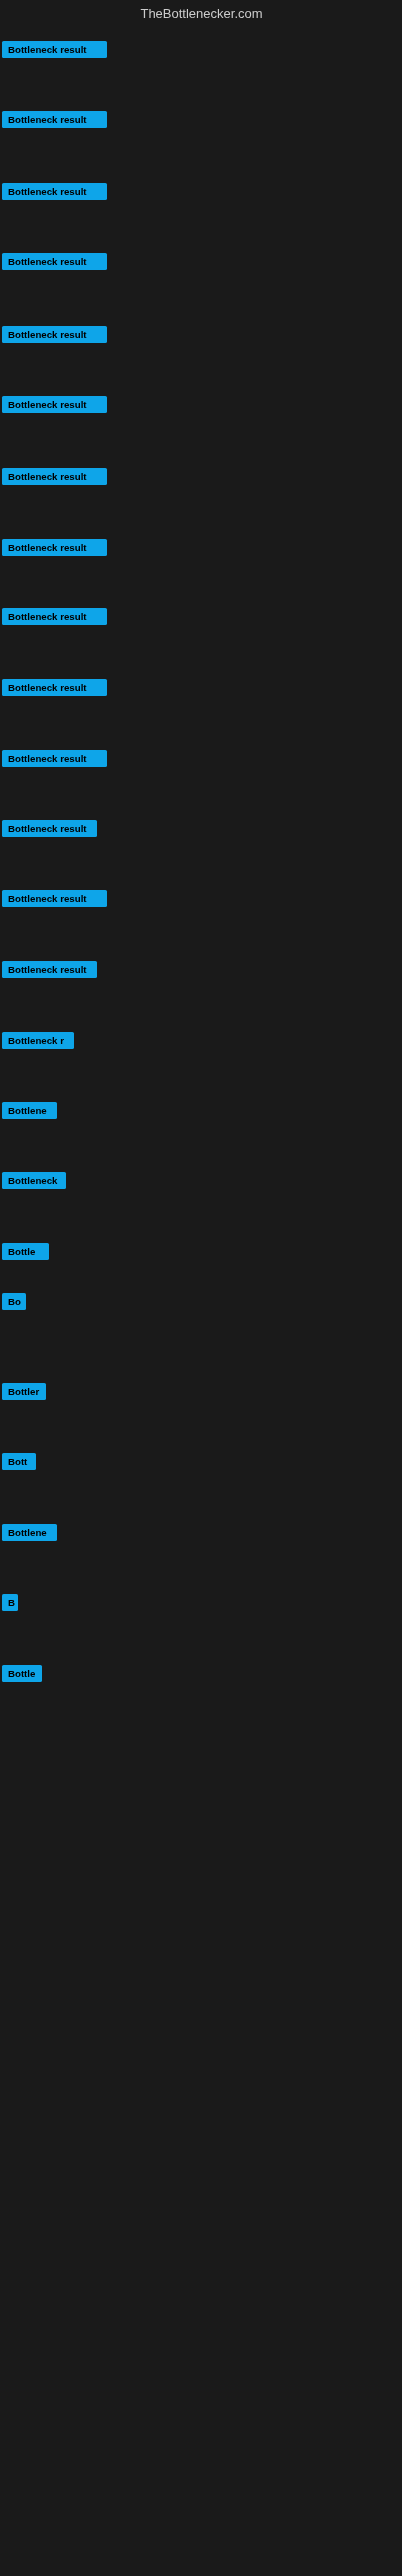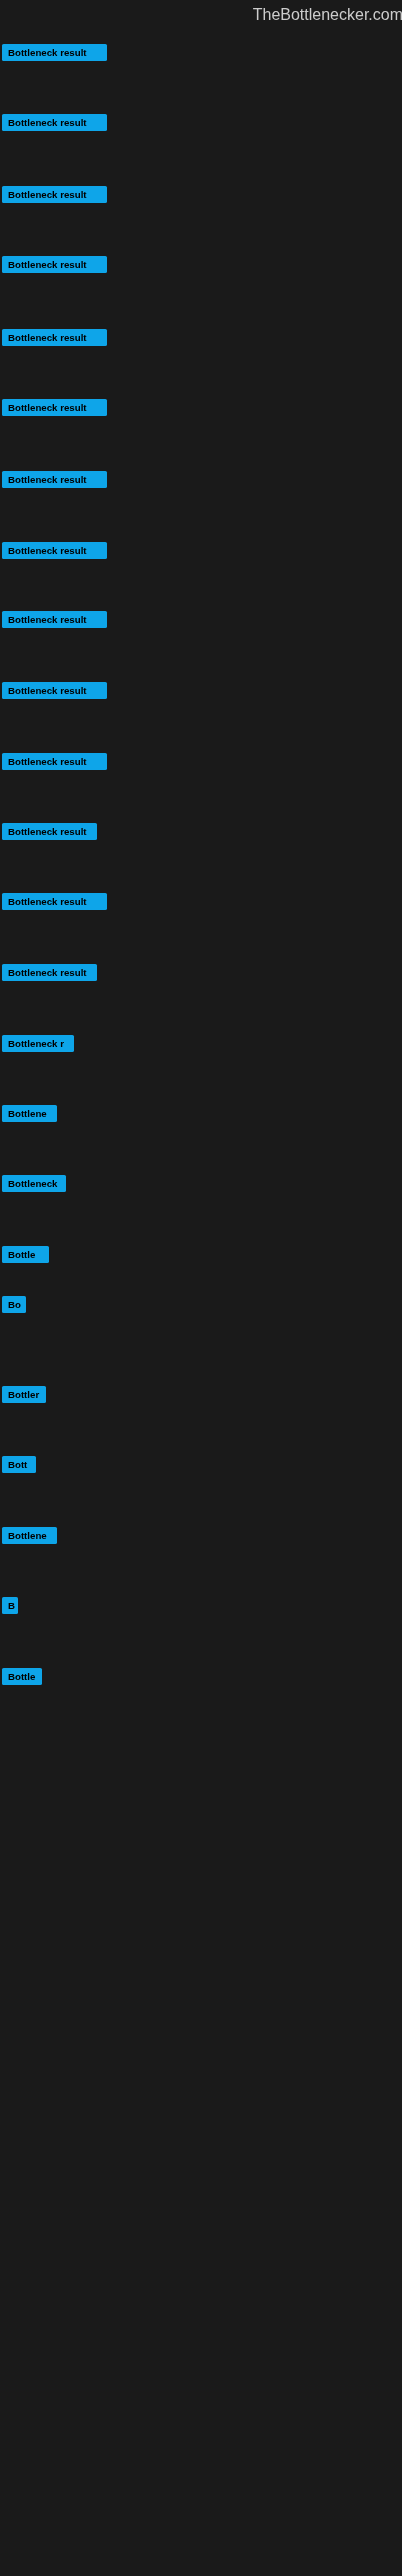--- a/index.html
+++ b/index.html
@@ -10,23 +10,23 @@
 
     body {
       background-color: #1a1a1a;
       width: 403px;
       min-height: 2576px;
       font-family: Arial, sans-serif;
       position: relative;
     }
 
     .site-title {
-      text-align: right;
+      text-align: center;
       color: #cccccc;
-      font-size: 16px;
+      font-size: 13px;
       padding: 6.4px 0 9.7px 0;
       font-weight: normal;
     }
 
     .bottleneck-badge {
       background-color: #0ea5e9;
       color: #000000;
       font-size: 9.7px;
       font-weight: bold;
       padding: 3.2px 6.4px;

